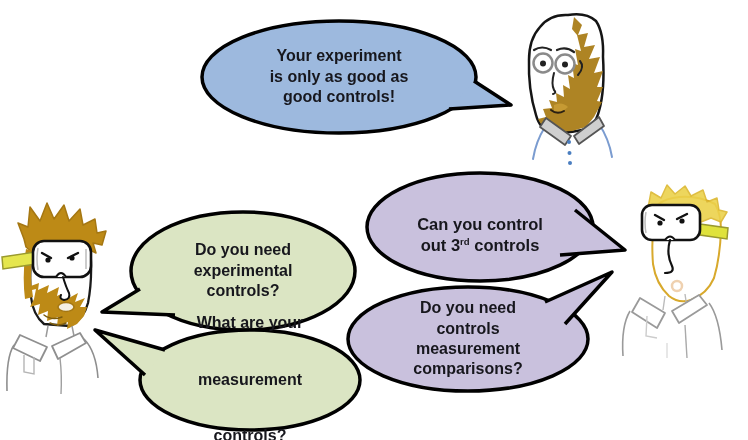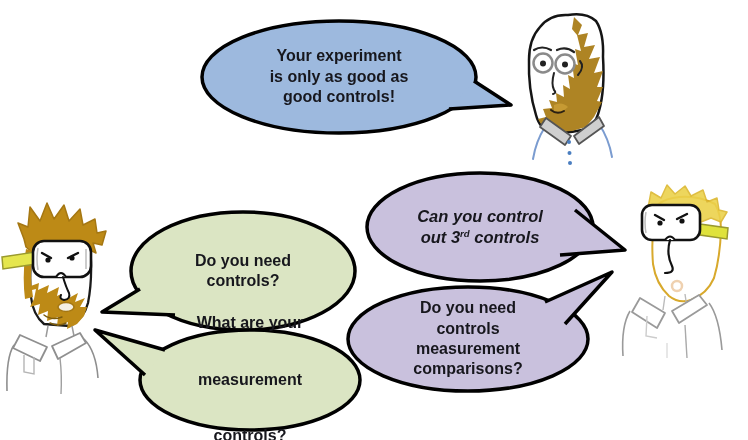--- a/index.html
+++ b/index.html
@@ -158,20 +158,21 @@
     </div>
   </div>
 
   <div class="abs" style="left:85px;top:205px;width:280px;height:135px;">
     <svg width="280" height="135" viewBox="0 0 280 135">
       <ellipse cx="158" cy="66" rx="112" ry="59" stroke="#000" stroke-width="3.5" fill="#dbe5c3"></ellipse>
       <path d="M55,84 L17,107 L90,110" stroke="#000" stroke-width="3.5" stroke-linejoin="round" fill="#dbe5c3"></path>
     </svg>
     <div class="bubble-text fs16" style="left:46px;top:7px;width:224px;height:118px;">
       <span>Do you need</span>
+      <span>experimental</span>
       <span>controls?</span>
     </div>
   </div>
 
   <div class="abs" style="left:85px;top:325px;width:290px;height:112px;">
     <svg width="290" height="112" viewBox="0 0 290 112">
       <ellipse cx="165" cy="55" rx="110" ry="50" stroke="#000" stroke-width="3.5" fill="#dbe5c3"></ellipse>
       <path d="M80,25 L10,5 L60,50" stroke="#000" stroke-width="3.5" stroke-linejoin="round" fill="#dbe5c3"></path>
     </svg>
     <div class="bubble-text fs16" style="left:55px;top:5px;width:220px;height:100px;gap:36px;">
@@ -179,21 +180,21 @@
       <span>measurement</span>
       <span>controls?</span>
     </div>
   </div>
 
   <div class="abs" style="left:360px;top:170px;width:280px;height:120px;">
     <svg width="280" height="120" viewBox="0 0 280 120">
       <ellipse cx="120" cy="57" rx="113" ry="54" stroke="#000" stroke-width="3.5" fill="#c9c1dd"></ellipse>
       <path d="M215,40 L265,80 L200,85" stroke="#000" stroke-width="3.5" stroke-linejoin="round" fill="#c9c1dd"></path>
     </svg>
-    <div class="bubble-text fs165" style="left:7px;top:3px;width:226px;height:108px;font-style:italic;">
+    <div class="bubble-text fs165" style="left:7px;top:11px;width:226px;height:108px;">
       <span>Can you control</span>
       <span><span style="display:inline">out 3</span><sup>rd</sup><span style="display:inline"> controls</span></span>
     </div>
   </div>
 
   <div class="abs" style="left:340px;top:262px;width:295px;height:135px;">
     <svg width="295" height="135" viewBox="0 0 295 135">
       <ellipse cx="128" cy="77" rx="120" ry="52" stroke="#000" stroke-width="3.5" fill="#c9c1dd"></ellipse>
       <path d="M205,40 L272,10 L225,62" stroke="#000" stroke-width="3.5" stroke-linejoin="round" fill="#c9c1dd"></path>
     </svg>

